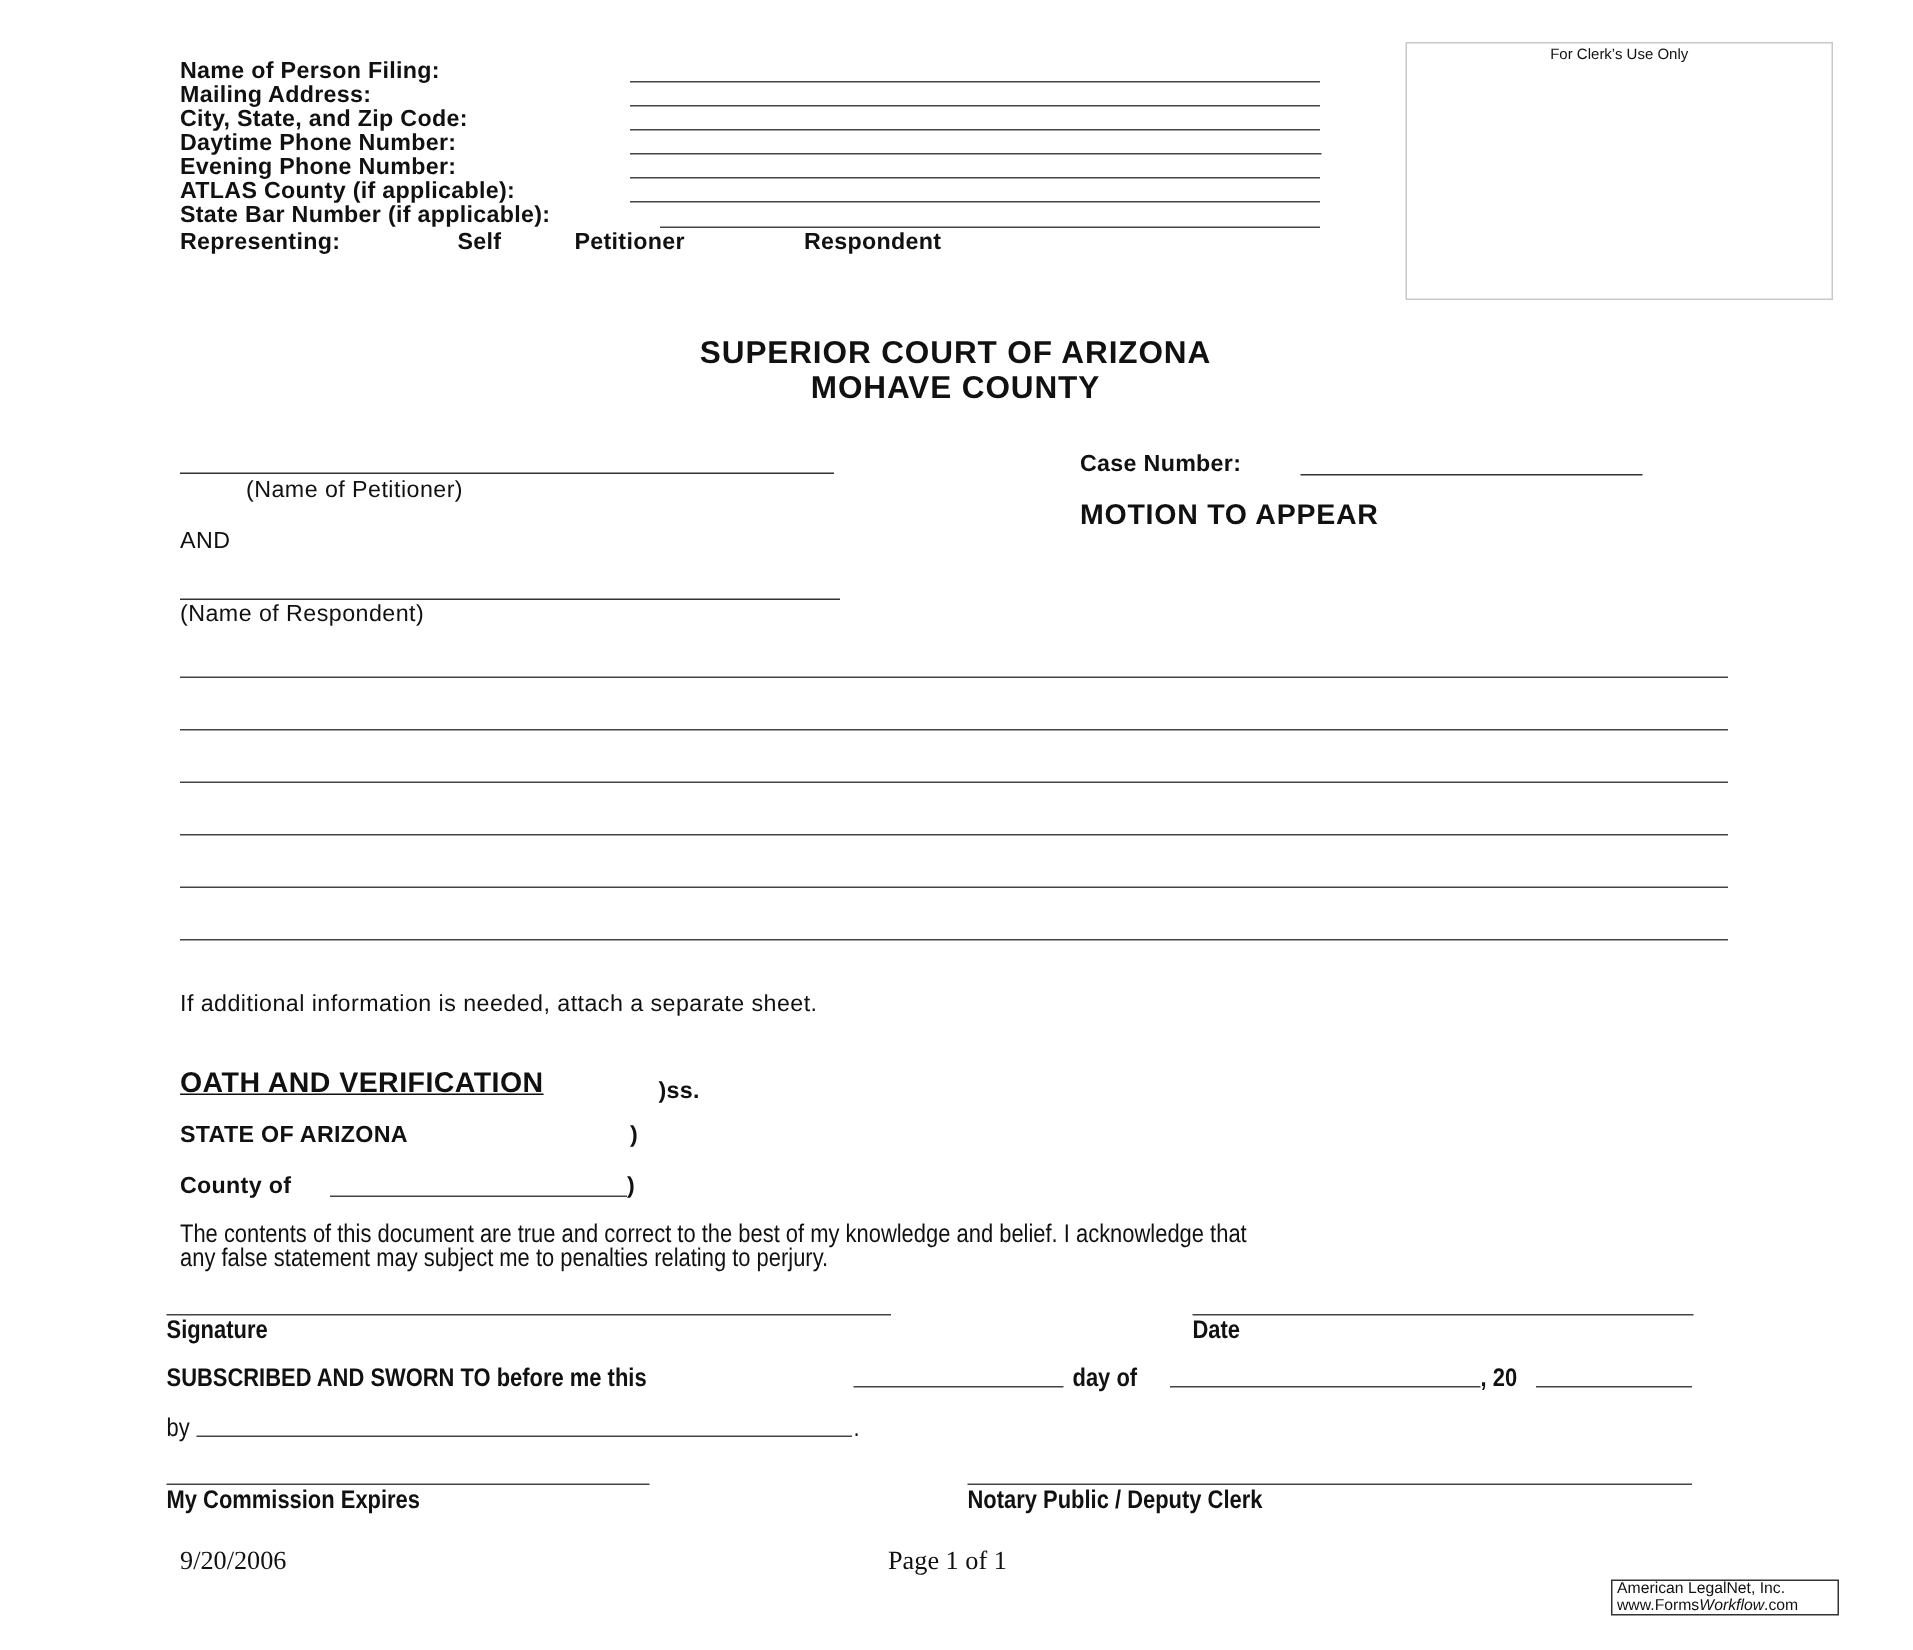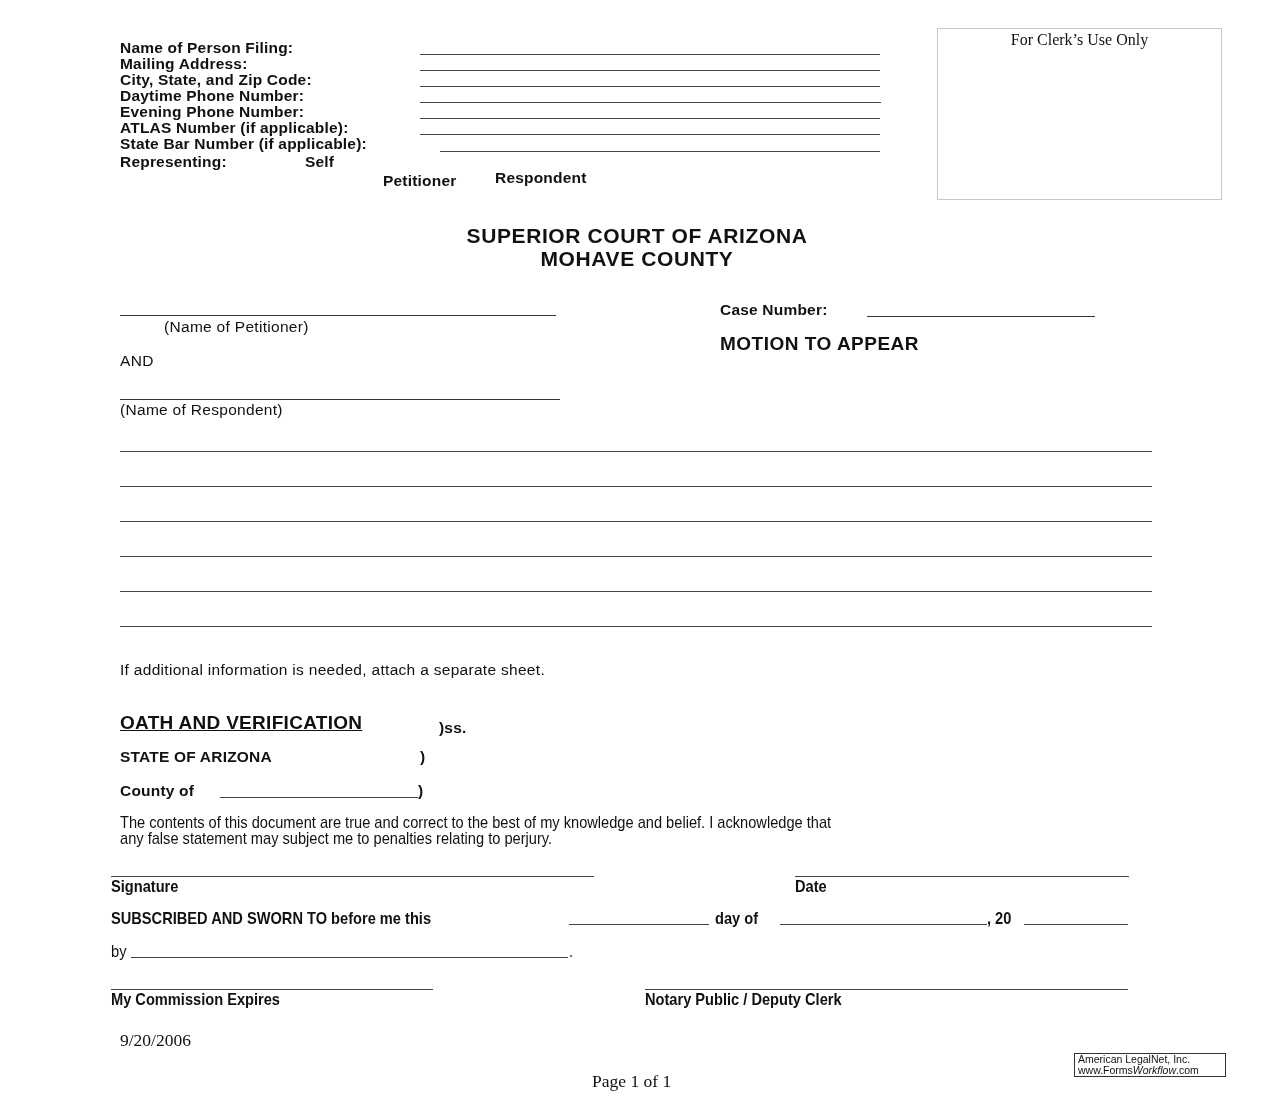--- a/index.html
+++ b/index.html
@@ -5,21 +5,21 @@
     html, body { margin: 0; padding: 0; background: #ffffff; }
     body { width: 1275px; height: 1100px; position: relative; overflow: hidden;
            font-family: "Liberation Sans", sans-serif; color: #111; }
     .abs { position: absolute; white-space: nowrap; }
     .hdr-label { font-weight: bold; font-size: 15.5px; line-height: 16px; letter-spacing: 0.2px; }
     .fill-line { position: absolute; height: 0; border-bottom: 1px solid #444; }
     .fill-line.dark { border-bottom: 1.5px solid #333; }
     .clerk-box { position: absolute; left: 937px; top: 28px; width: 285px; height: 172px;
                  border: 1.5px solid #c8c8c8; box-sizing: border-box; }
     .clerk-title { position: absolute; top: 2px; left: 0; right: 0; text-align: center;
-                   font-size: 16px; font-family: Liberation Serif, serif; }
+                   font-size: 10px; }
     .court-title { font-weight: bold; font-size: 21px; letter-spacing: 0.6px; text-align: center;
                    width: 700px; left: 287px; }
     .plain { font-size: 15.5px; letter-spacing: 0.3px; }
     .bold16 { font-weight: bold; font-size: 15.5px; letter-spacing: 0.2px; }
     .motion { font-weight: bold; font-size: 19px; letter-spacing: 0.5px; }
     .oath-title { font-weight: bold; font-size: 19px; text-decoration: underline; letter-spacing: 0.3px; }
     .narrow { font-size: 15.5px; transform-origin: left top; transform: scaleX(0.86); }
     .narrow-b { font-weight: bold; font-size: 15.5px; transform-origin: left top; transform: scaleX(0.86); }
     .serif { font-family: "Liberation Serif", serif; font-size: 17.5px; }
     .footer-box { position: absolute; left: 1074px; top: 1053px; width: 152px; height: 24px;
@@ -46,32 +46,32 @@
   <div class="fill-line" style="left:420px; top:86px; width:460px;"></div>
 
   <div class="abs hdr-label" style="left:120px; top:88px;text-align:center;">Daytime Phone Number:</div>
   <input class="field" style="left: 420px; top: 87px; width: 460px;" value="">
   <div class="fill-line" style="left:420px; top:102px; width:461px;"></div>
 
   <div class="abs hdr-label" style="left:120px; top:104px;">Evening Phone Number:</div>
   <input class="field" style="left: 420px; top: 103px; width: 460px;" value="">
   <div class="fill-line" style="left:420px; top:118px; width:460px;"></div>
 
-  <div class="abs hdr-label" style="left:120px; top:120px;">ATLAS Number (if applicable):</div>
+  <div class="abs hdr-label" style="left:120px; top:120px;">ATLAS County (if applicable):</div>
   <input class="field" style="left: 420px; top: 119px; width: 460px;" value="">
   <div class="fill-line" style="left:420px; top:134px; width:460px;"></div>
 
   <div class="abs hdr-label" style="left:120px; top:136px;">State Bar Number (if applicable):</div>
   <input class="field" style="left: 440px; top: 135px; width: 440px;" value="">
   <div class="fill-line" style="left:440px; top:151px; width:440px;"></div>
 
   <div class="abs hdr-label" style="left:120px; top:154px;">Representing:</div>
   <div class="abs hdr-label" style="left:305px; top:154px;">Self</div>
-  <div class="abs hdr-label" style="left:383px; top:154px;margin-top:19px;">Petitioner</div>
-  <div class="abs hdr-label" style="left:495px; top:154px;margin-top:16px;">Respondent</div>
+  <div class="abs hdr-label" style="left:383px; top:154px;">Petitioner</div>
+  <div class="abs hdr-label" style="left:536px; top:154px;">Respondent</div>
 </div>
 
 <div class="clerk-box">
   <div class="clerk-title">For Clerk’s Use Only</div>
 </div>
 
 <div class="abs court-title" style="top:224px;">SUPERIOR COURT OF ARIZONA</div>
 <div class="abs court-title" style="top:247px;">MOHAVE COUNTY</div>
 
 <input class="field" style="left: 120px; top: 298px; width: 436px;" value="">
@@ -125,18 +125,18 @@
 <div class="abs narrow" style="left:111px; top:942px; font-size:17px;">by</div>
 <div class="fill-line" style="left:131px; top:957px; width:437px;"></div>
 <div class="abs narrow" style="left:569px; top:942px; font-size:17px;">.</div>
 
 <div class="fill-line" style="left:111px; top:989px; width:322px;"></div>
 <div class="abs narrow-b" style="left:111px; top:990px; font-size:17px;">My Commission Expires</div>
 <div class="fill-line" style="left:645px; top:989px; width:483px;"></div>
 <div class="abs narrow-b" style="left:645px; top:990px; font-size:17px;">Notary Public / Deputy Clerk</div>
 
 <div class="abs serif" style="left:120px; top:1030px;">9/20/2006</div>
-<div class="abs serif" style="left:592px; top:1030px;margin-top:41px;">Page 1 of 1</div>
+<div class="abs serif" style="left:592px; top:1030px;">Page 1 of 1</div>
 
 <div class="footer-box">
   <div>American LegalNet, Inc.</div>
   <div><span>www.Forms</span><em>Workflow</em><span>.com</span></div>
 </div>
 
 </body></html>

